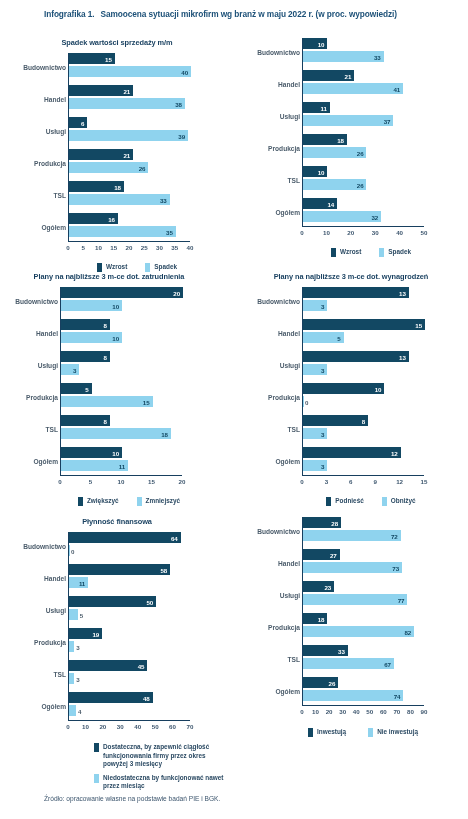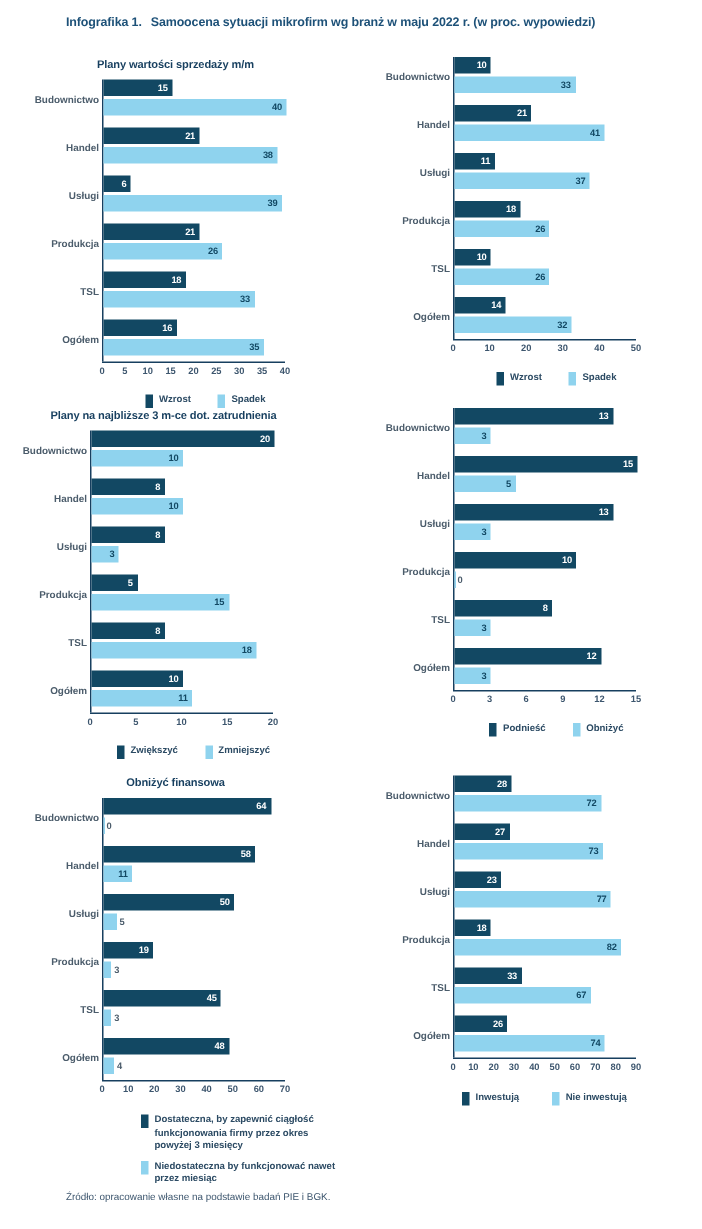--- a/index.html
+++ b/index.html
@@ -174,21 +174,21 @@
 <body>
 
 <div class="page">
 
   <div class="fig-title">
     <span class="num">Infografika 1.</span><span>Samoocena sytuacji mikrofirm wg branż w maju 2022 r. (w proc. wypowiedzi)</span>
   </div>
 
   <div id="charts">
       <div class="chart-block" style="left: 10px; top: 38px;">
-        <div class="chart-title">Plany wartości sprzedaży m/m</div>
+        <div class="chart-title">Spadek wartości sprzedaży m/m</div>
         <div class="plot">
           <div class="grp">
             <div class="cat-label">Budownictwo</div>
             <div class="bar-row">
               <div class="bar dark" style="width: 45.75px;"></div>
               <span class="bar-val inside-dark" style="right: 79.25px;">15</span>
             </div>
             <div class="bar-row">
               <div class="bar light" style="width: 122px;"></div>
               <span class="bar-val inside-light" style="right: 3px;">40</span>
@@ -442,20 +442,21 @@
             <span class="swatch dark"></span>
             <span>Zwiększyć</span>
           </div>
           <div class="legend-item">
             <span class="swatch light"></span>
             <span>Zmniejszyć</span>
           </div>
         </div>
       </div>
       <div class="chart-block" style="left: 244px; top: 272px;">
+        <div class="chart-title">Plany na najbliższe 3 m-ce dot. wynagrodzeń</div>
         <div class="plot">
           <div class="grp">
             <div class="cat-label">Budownictwo</div>
             <div class="bar-row">
               <div class="bar dark" style="width: 105.733px;"></div>
               <span class="bar-val inside-dark" style="right: 19.2667px;">13</span>
             </div>
             <div class="bar-row">
               <div class="bar light" style="width: 24.4px;"></div>
               <span class="bar-val inside-light" style="right: 100.6px;">3</span>
@@ -530,21 +531,21 @@
             <span class="swatch dark"></span>
             <span>Podnieść</span>
           </div>
           <div class="legend-item">
             <span class="swatch light"></span>
             <span>Obniżyć</span>
           </div>
         </div>
       </div>
       <div class="chart-block" style="left: 10px; top: 517px;">
-        <div class="chart-title">Obniżyć finansowa</div>
+        <div class="chart-title">Płynność finansowa</div>
         <div class="plot">
           <div class="grp">
             <div class="cat-label">Budownictwo</div>
             <div class="bar-row">
               <div class="bar dark" style="width: 111.543px;"></div>
               <span class="bar-val inside-dark" style="right: 13.4571px;">64</span>
             </div>
             <div class="bar-row">
               <div class="bar light" style="width: 0px;"></div>
               <span class="bar-val outside" style="left: 2px;">0</span>

